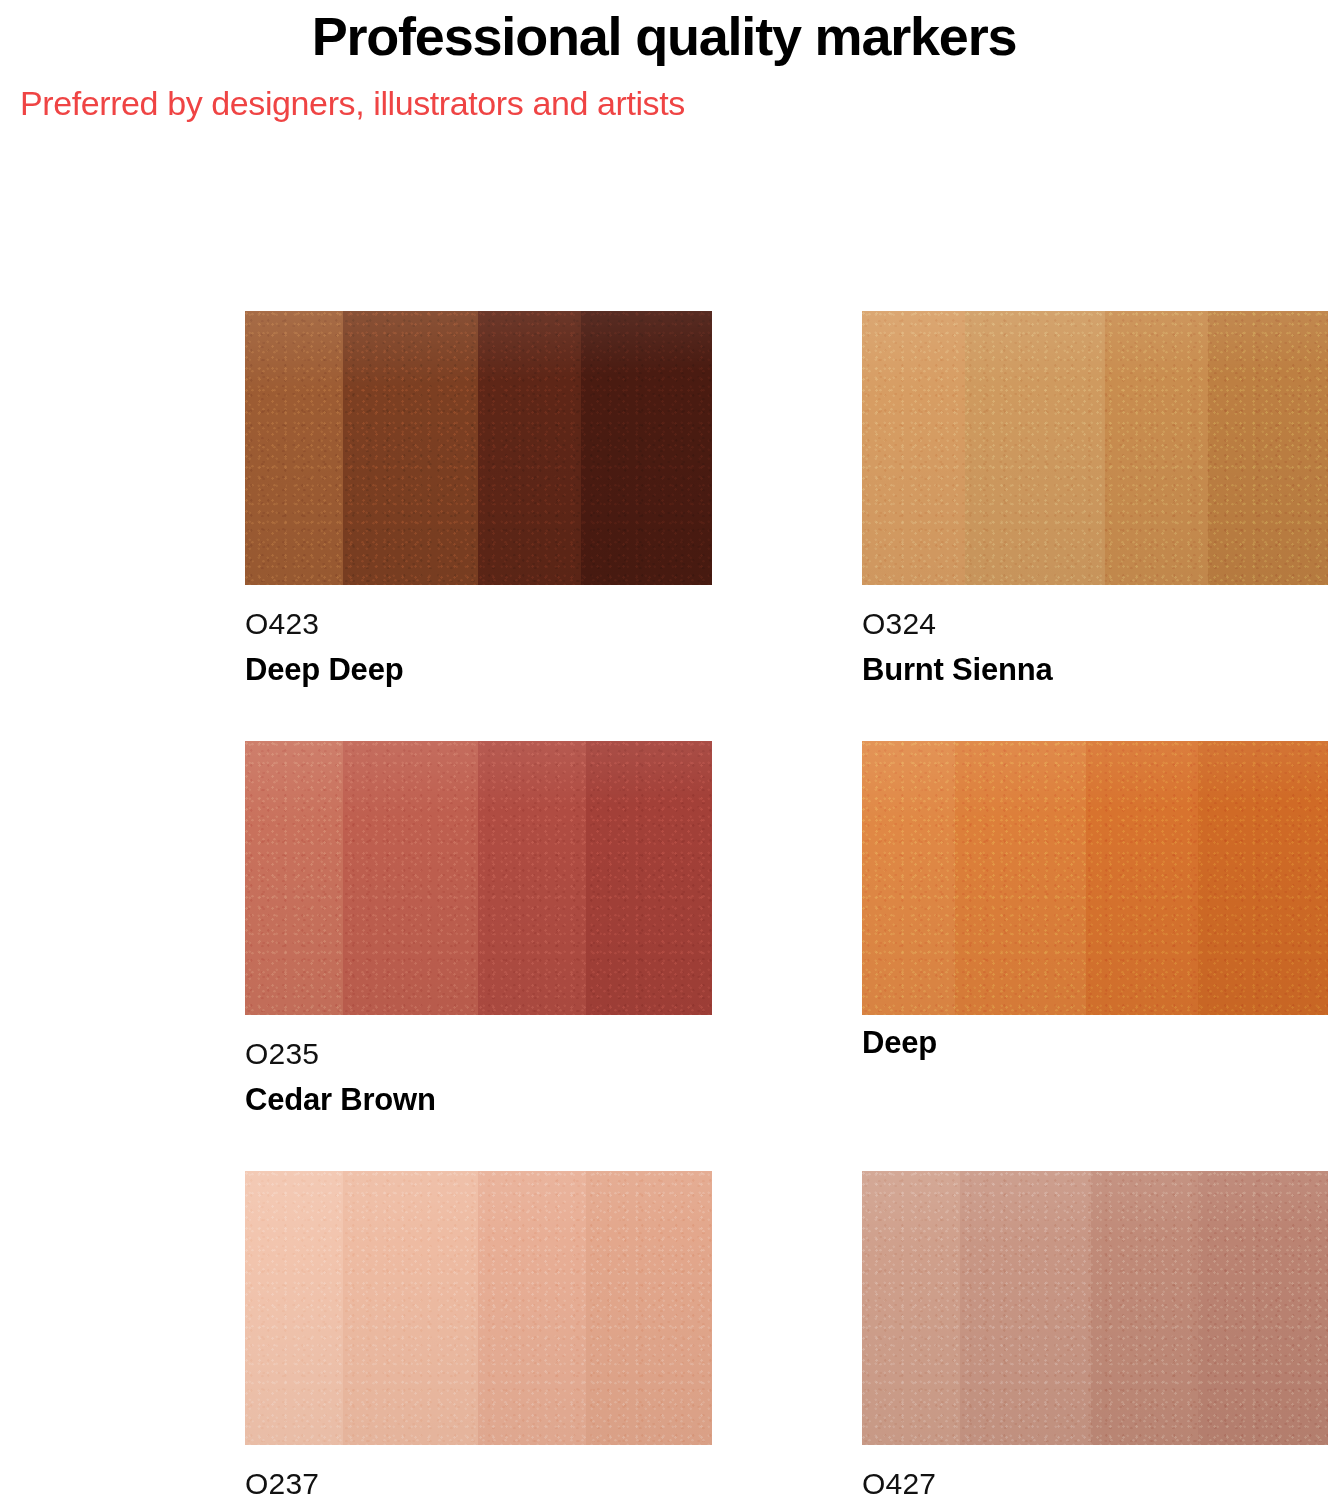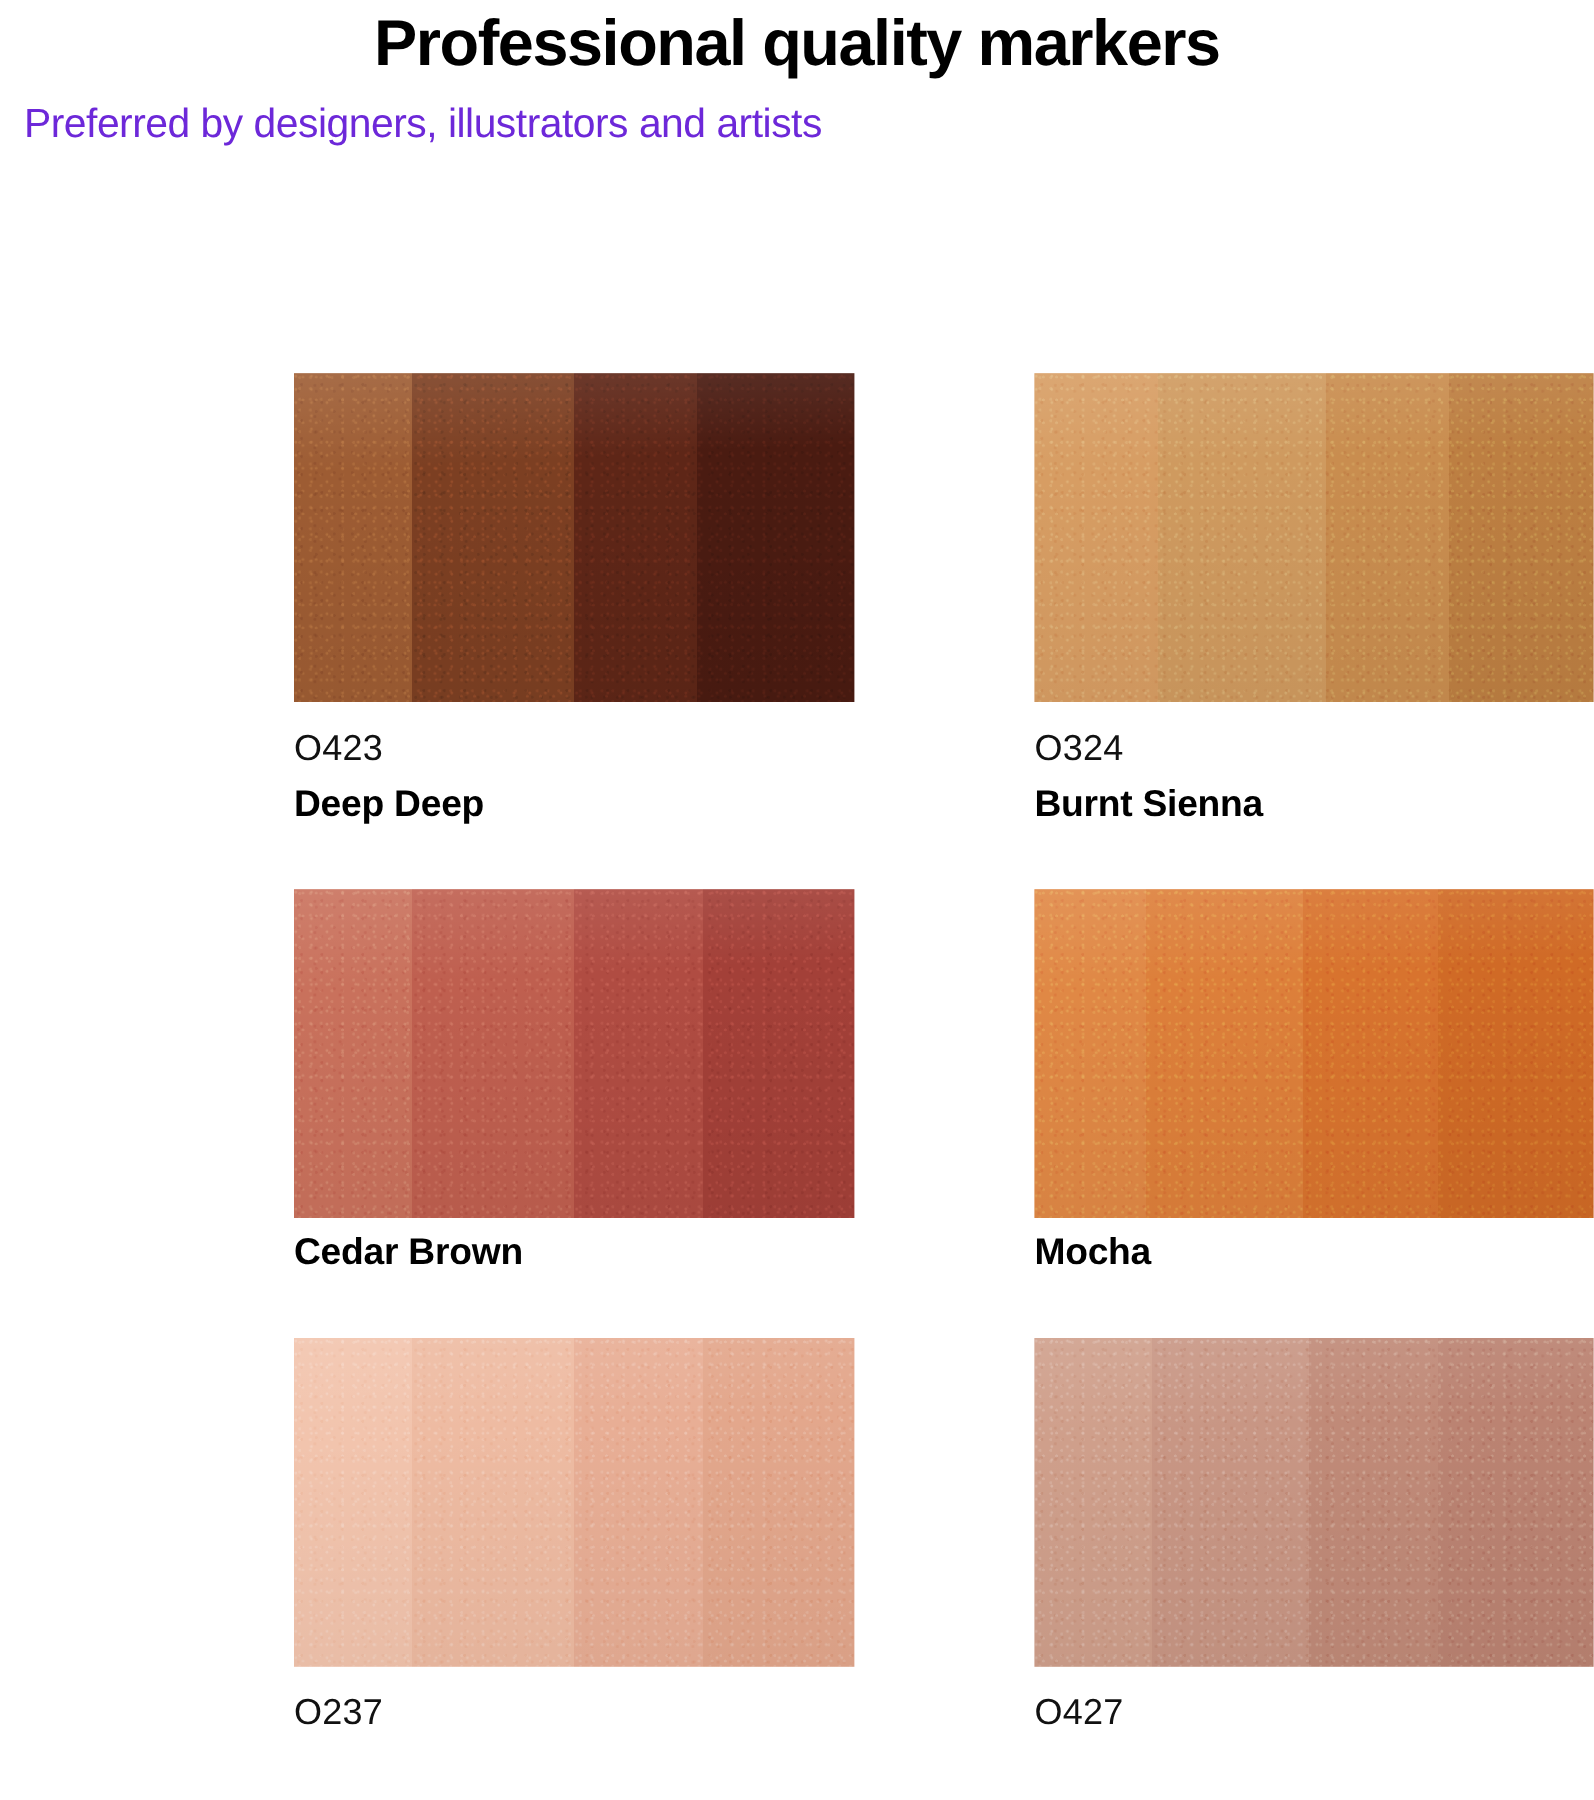--- a/index.html
+++ b/index.html
@@ -29,21 +29,21 @@
     margin: 8px 0 0 0;
     color: #000000;
     text-align: center;
   }
   .subtitle {
     font-size: 34px;
     font-weight: normal;
     letter-spacing: -0.4px;
     line-height: 1.2;
     margin: 18px 0 0 0;
-    color: #6d28d9;
+    color: #ef4444;
   }
   .grid {
     position: absolute;
     top: 303px;
     left: 245px;
     width: 1065px;
     display: grid;
     grid-template-columns: 467px 467px;
     column-gap: 150px;
     row-gap: 0px;
@@ -121,29 +121,30 @@
       </div>
       <div class="code">O324</div>
       <div class="name">Burnt Sienna</div>
     </div>
 
     <div class="swatch-cell">
       <div class="swatch" style="background: linear-gradient(90deg, rgb(201, 113, 92) 0%, rgb(201, 113, 92) 21%, rgb(191, 95, 79) 21%, rgb(191, 95, 79) 50%, rgb(176, 76, 66) 50%, rgb(176, 76, 66) 73%, rgb(163, 64, 56) 73%, rgb(163, 64, 56) 100%);">
         <div class="grain"></div>
         <div class="sheen"></div>
       </div>
+      <div class="code">O235</div>
       <div class="name">Cedar Brown</div>
     </div>
 
     <div class="swatch-cell">
       <div class="swatch" style="background: linear-gradient(90deg, rgb(224, 136, 69) 0%, rgb(224, 136, 69) 20%, rgb(221, 127, 58) 20%, rgb(221, 127, 58) 48%, rgb(216, 115, 46) 48%, rgb(216, 115, 46) 72%, rgb(208, 106, 38) 72%, rgb(208, 106, 38) 100%);">
         <div class="grain"></div>
         <div class="sheen"></div>
       </div>
-      <div class="name">Mocha</div>
+      <div class="name">Deep</div>
     </div>
 
     <div class="swatch-cell">
       <div class="swatch" style="background: linear-gradient(90deg, rgb(242, 196, 173) 0%, rgb(242, 196, 173) 21%, rgb(238, 187, 162) 21%, rgb(238, 187, 162) 50%, rgb(232, 174, 149) 50%, rgb(232, 174, 149) 73%, rgb(227, 167, 140) 73%, rgb(227, 167, 140) 100%);">
         <div class="grain"></div>
         <div class="sheen"></div>
       </div>
       <div class="code">O237</div>
 
     </div>

